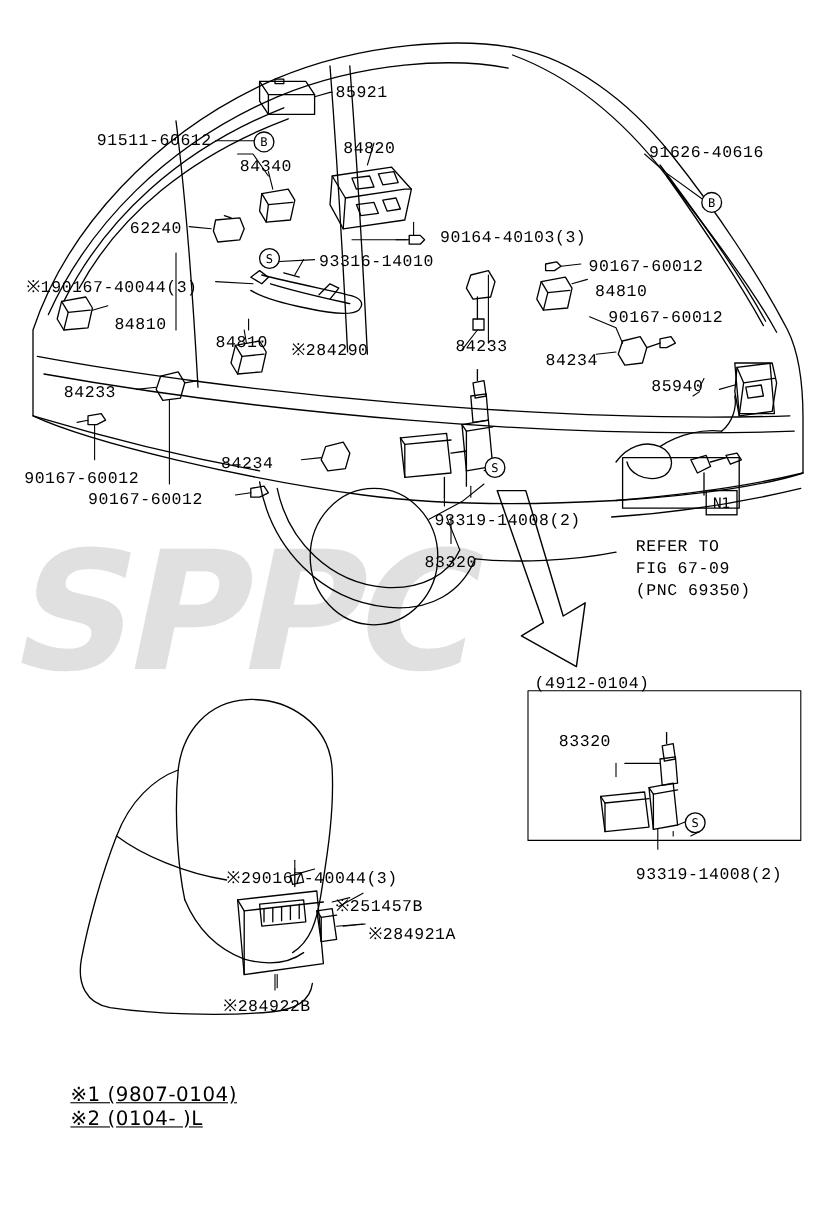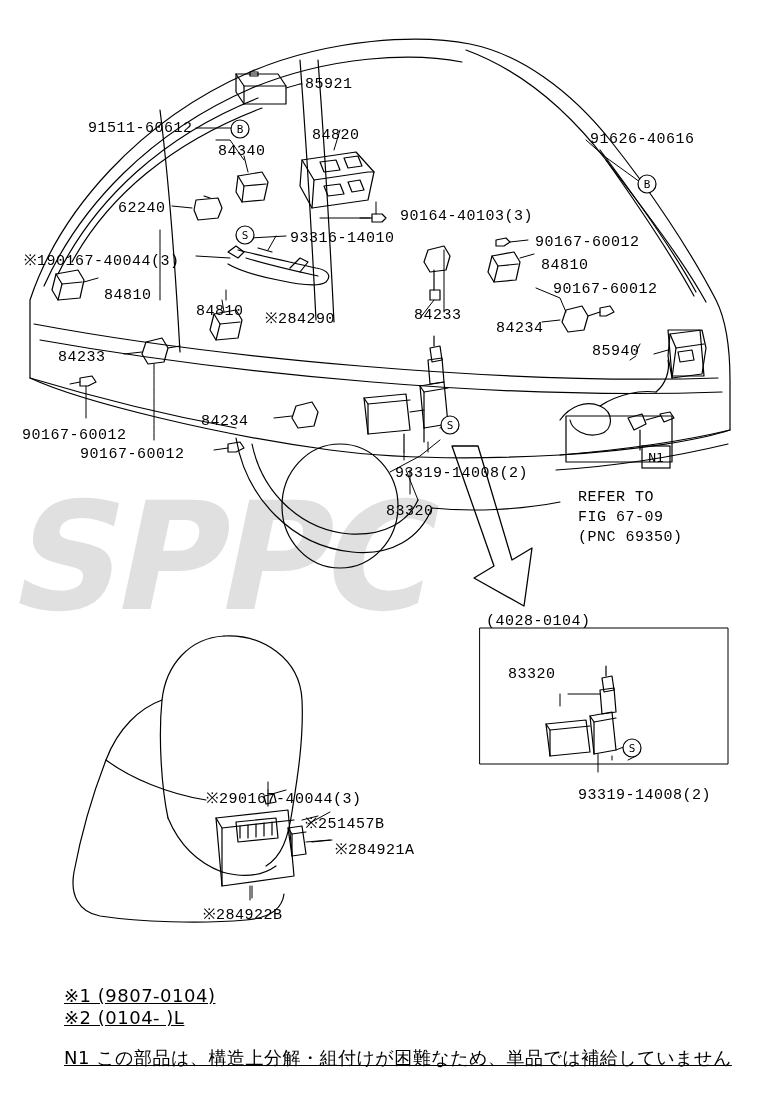--- a/index.html
+++ b/index.html
@@ -291,22 +291,21 @@
   <div class="lbl" style="left:386px;top:503px">83320</div>
   <div class="lbl" style="left:206px;top:787px">※290167-40044(3)</div>
   <div class="lbl" style="left:305px;top:812px">※251457B</div>
   <div class="lbl" style="left:335px;top:838px">※284921A</div>
   <div class="lbl" style="left:203px;top:903px">※284922B</div>
 
   <div class="lbl" style="left:578px;top:489px">REFER TO</div>
   <div class="lbl" style="left:578px;top:509px">FIG 67-09</div>
   <div class="lbl" style="left:578px;top:529px">(PNC 69350)</div>
 
-  <div class="lbl" style="left:486px;top:613px">(4028-0104)</div>
+  <div class="lbl" style="left:486px;top:613px">(4912-0104)</div>
   <div class="lbl" style="left:508px;top:666px">83320</div>
   <div class="lbl" style="left:578px;top:787px">93319-14008(2)</div>
 
   <div class="lbl jp" style="left:64px;top:985px">※1 (9807-0104)</div>
   <div class="lbl jp" style="left:64px;top:1007px">※2 (0104-      )L</div>
-  <div class="lbl jp" style="left:64px;top:1046px">N1 この部品は、構造上分解・組付けが困難なため、単品では補給していません</div>
 
   <div class="lbl code" style="left:686px;top:1088px">842289C</div>
 </div>
 
 </body></html>

